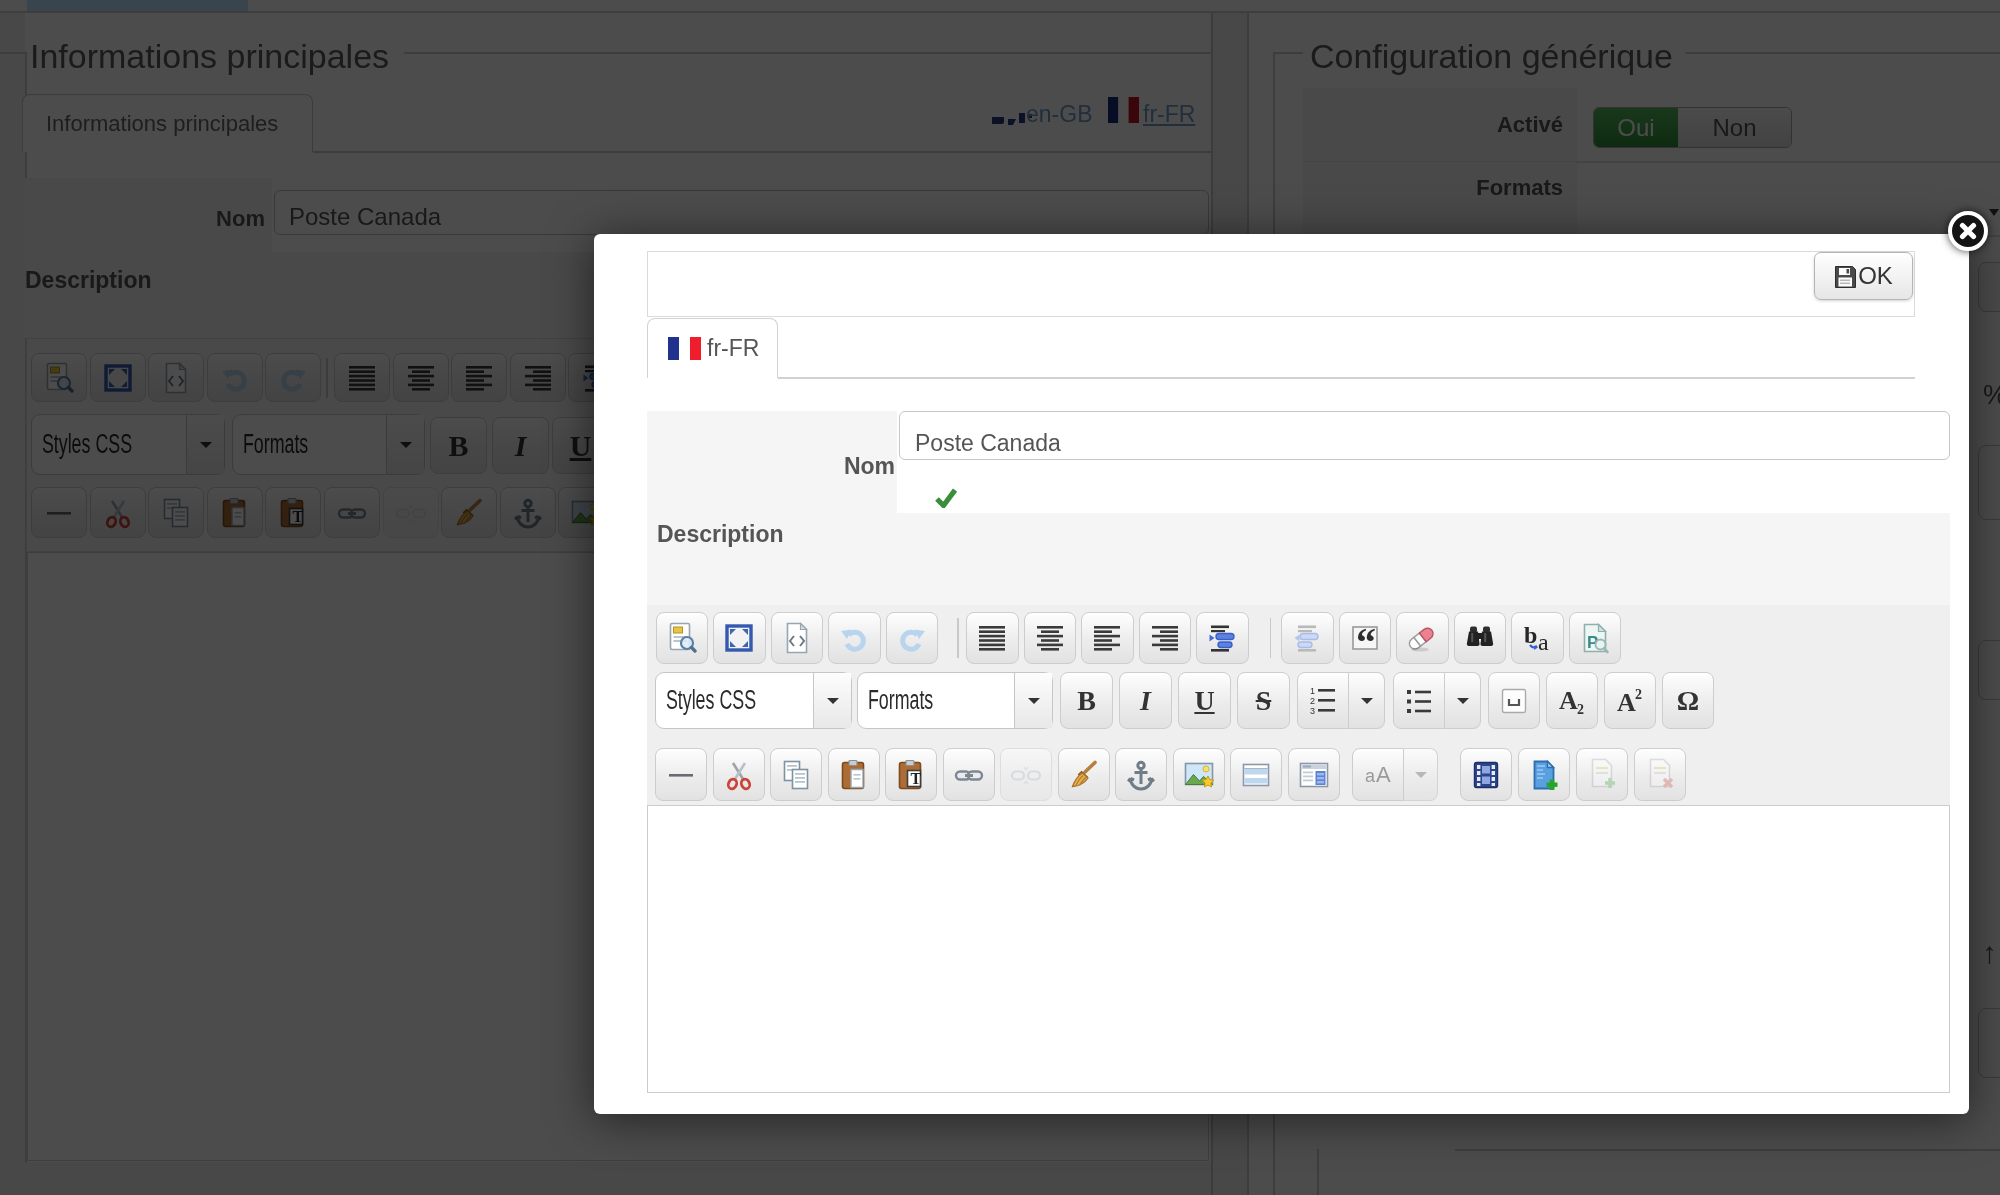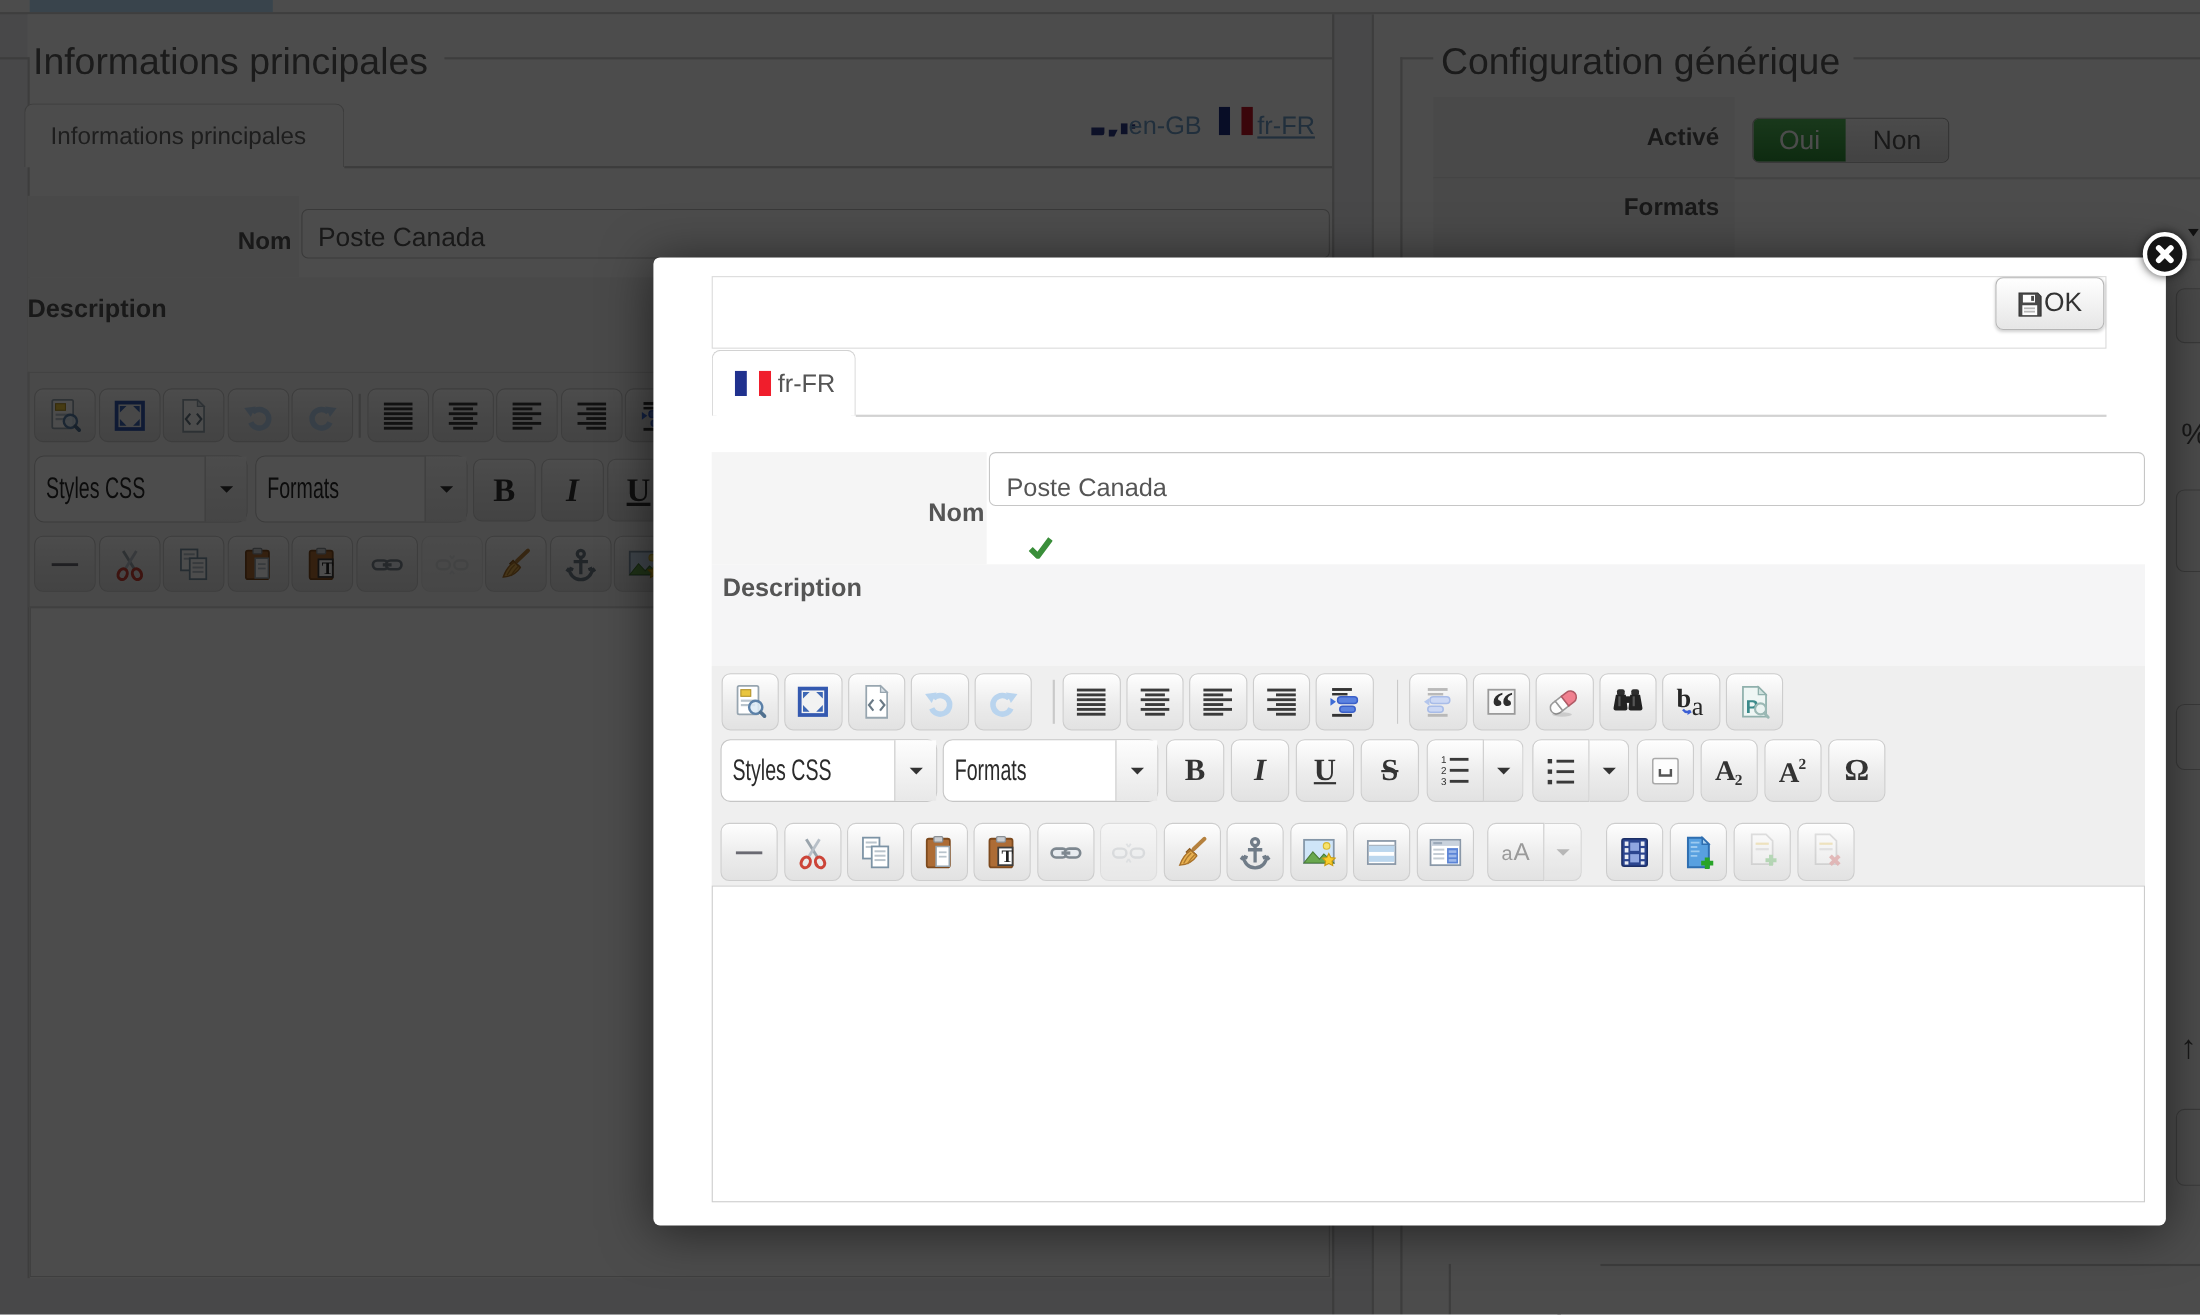--- a/index.html
+++ b/index.html
@@ -308,21 +308,21 @@
     <div style="position:absolute;left:27px;top:552px;width:1182px;height:609px;background:#ffffff;border:1.5px solid #cfcfcf;"></div>
     <div style="position:absolute;left:1211px;top:13px;width:1.5px;height:1182px;background:#c8c8c8;"></div>
     <div style="position:absolute;left:1247px;top:13px;width:753px;height:1182px;background:#ffffff;"></div>
     <div style="position:absolute;left:1247px;top:13px;width:1.5px;height:1182px;background:#cccccc;"></div>
     <div style="position:absolute;left:1273px;top:52px;width:30px;height:2px;background:#cccccc;"></div>
     <div style="position:absolute;left:1685px;top:52px;width:315px;height:2px;background:#cccccc;"></div>
     <div style="position:absolute;left:1273px;top:52px;width:2px;height:1143px;background:#cccccc;"></div>
     <div style="position:absolute;left:1310px;top:37px;font-size:34px;color:#5a5a5a;font-weight:normal;white-space:nowrap;line-height:39px;">Configuration générique</div>
     <div style="position:absolute;left:1303px;top:88px;width:274px;height:74px;background:#f5f5f5;"></div>
     <div style="position:absolute;left:1413px;top:112px;font-size:22px;color:#555;font-weight:bold;white-space:nowrap;line-height:25px;width:150px;text-align:right;">Activé</div>
-    <div style="position:absolute;left:1593px;top:107px;width:179px;height:41px;border:1.5px solid #a8a8a8;border-radius:6px;overflow:hidden;display:flex;">
+    <div style="position:absolute;left:1593px;top:107px;width:199px;height:41px;border:1.5px solid #a8a8a8;border-radius:6px;overflow:hidden;display:flex;">
       <div style="width:84px;background:linear-gradient(180deg,#55bd5c,#2f8f38);color:#fff;font-size:24px;display:flex;align-items:center;justify-content:center">Oui</div>
       <div style="flex:1;background:linear-gradient(180deg,#fbfbfb,#dedede);color:#555;font-size:24px;display:flex;align-items:center;justify-content:center">Non</div>
     </div>
     <div style="position:absolute;left:1303px;top:161px;width:697px;height:1.5px;background:#e2e2e2;"></div>
     <div style="position:absolute;left:1303px;top:235px;width:697px;height:1.5px;background:#e2e2e2;"></div>
     <div style="position:absolute;left:1303px;top:162px;width:274px;height:74px;background:#f5f5f5;"></div>
     <div style="position:absolute;left:1413px;top:175px;font-size:22px;color:#555;font-weight:bold;white-space:nowrap;line-height:25px;width:150px;text-align:right;">Formats</div>
     <div style="position:absolute;left:1989px;top:202px;"><svg width="10" height="7" viewBox="0 0 10 7">
         <path d="M0 0 h10 l-5 7 z" fill="#3a3a3a"></path>
       </svg></div>

